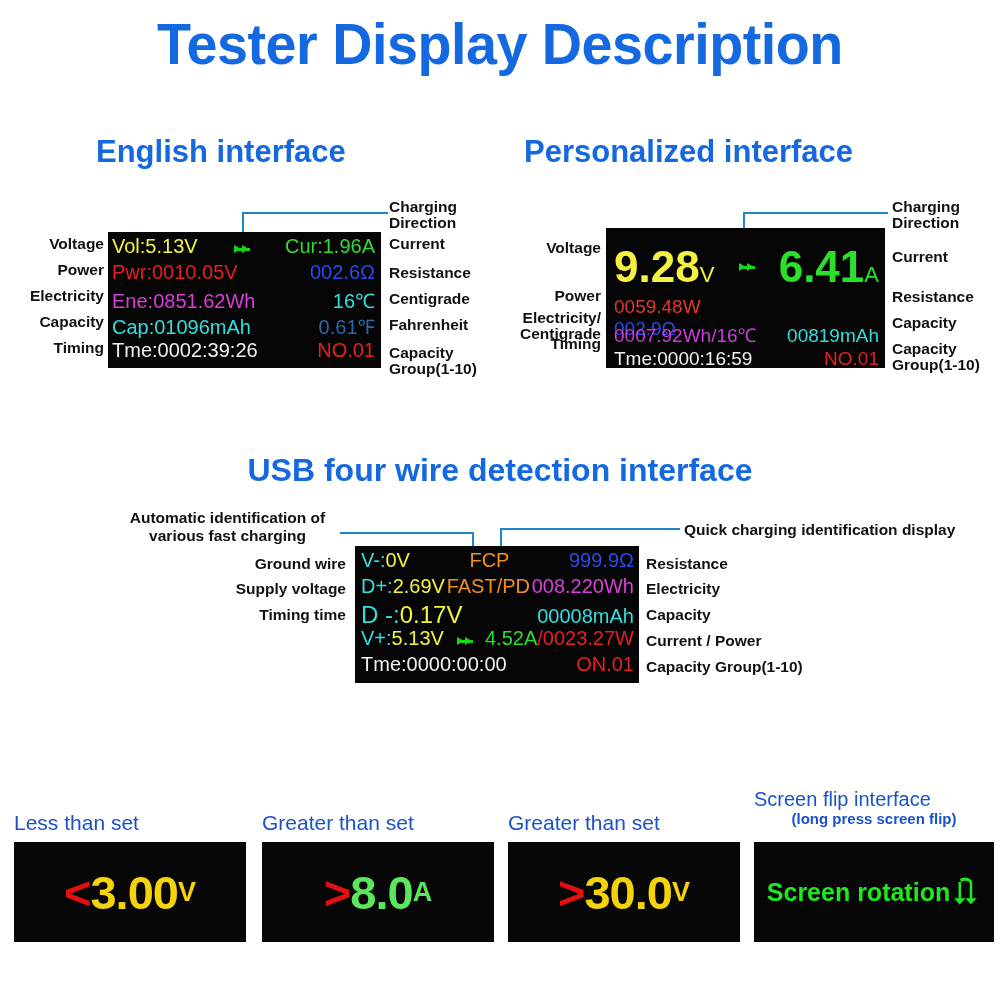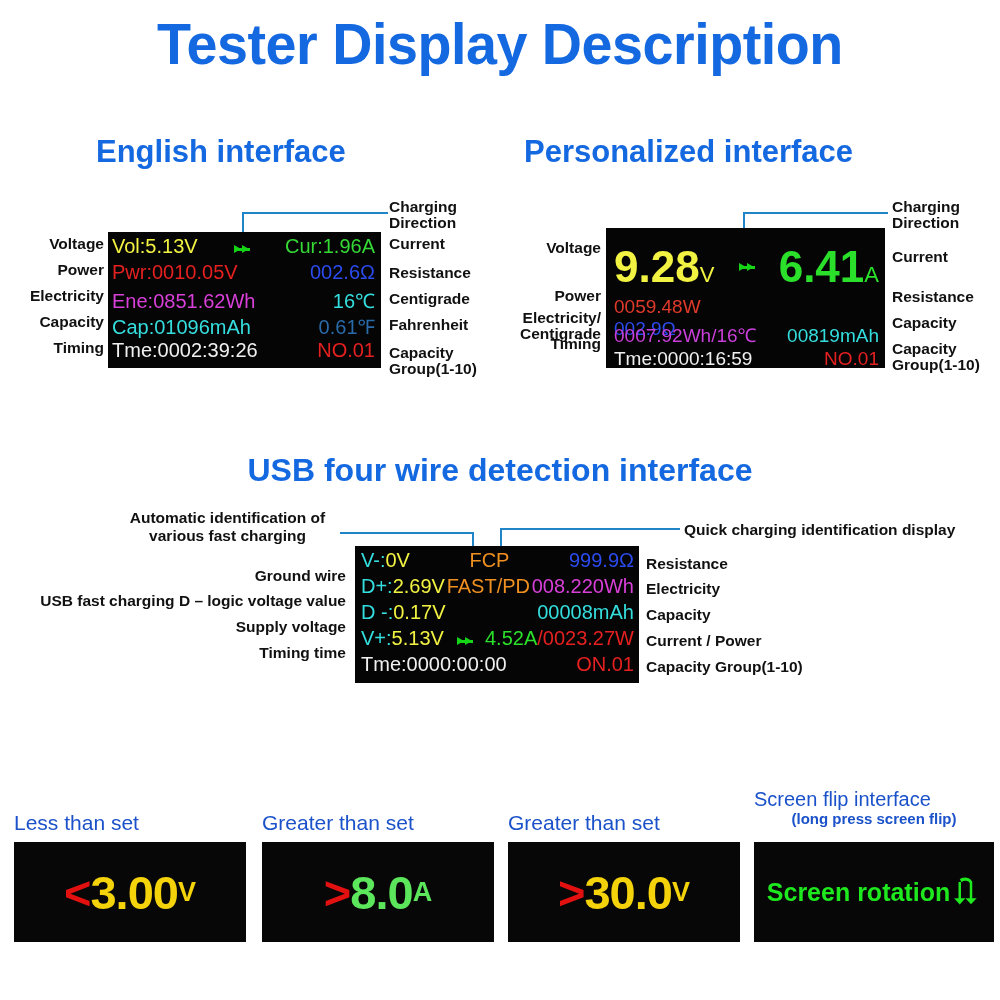--- a/index.html
+++ b/index.html
@@ -238,40 +238,39 @@
   <div>Automatic identification of</div>
   <div>various fast charging</div>
 </div>
 <div class="abs hline" style="left:340px; top:532px; width:134px;"></div>
 <div class="abs vline" style="left:472px; top:532px; height:18px;"></div>
 
 <div class="abs lbl" style="left:684px; top:522px;">Quick charging identification display</div>
 <div class="abs hline" style="left:500px; top:528px; width:180px;"></div>
 <div class="abs vline" style="left:500px; top:528px; height:45px;"></div>
 
-<div class="abs" style="left:0px; top:556px; width:346px; text-align:right;margin-top:12px;">
+<div class="abs" style="left:0px; top:556px; width:346px; text-align:right;">
   <div class="lbl r" style="height:25px;">Ground wire</div>
-  <div class="lbl r" style="height:26px;">USB fast charging D – logic voltage value</div>
   <div class="lbl r" style="height:26px;">Supply voltage</div>
   <div class="lbl r" style="height:26px;">Timing time</div>
 </div>
 
 <div class="abs lcd" style="left:355px; top:546px; width:284px; height:137px; padding:3px 5px 3px 6px;">
   <div class="lcdrow" style="height:26px;">
     <span style="font-size:20px;"><span style="color:#35dede;">V-:</span><span style="color:#f2f243;">0V</span></span>
     <span style="font-size:20px; color:#f09020;">FCP</span>
     <span style="font-size:20px; color:#2b4bef;">999.9Ω</span>
   </div>
   <div class="lcdrow" style="height:26px;">
     <span style="font-size:20px;"><span style="color:#35dede;">D+:</span><span style="color:#f2f243;">2.69V</span></span>
     <span style="font-size:20px; color:#f09020;">FAST/PD</span>
     <span style="font-size:20px; color:#d93fd9;">008.220Wh</span>
   </div>
   <div class="lcdrow" style="height:26px;">
-    <span style="font-size:20px;"><span style="color:#35dede;">D -:</span><span style="color:#f2f243;">0.17V</span></span>
+    <span style="font-size:24px;"><span style="color:#35dede;">D -:</span><span style="color:#f2f243;">0.17V</span></span>
     <span style="font-size:20px; color:#35dede;">00008mAh</span>
   </div>
   <div class="lcdrow" style="height:26px;">
     <span style="font-size:20px;"><span style="color:#35dede;">V+:</span><span style="color:#f2f243;">5.13V</span></span>
     <span class="arrows">
         <i class="arw"></i>
         <i class="arw"></i>
       </span>
     <span style="font-size:20px;"><span style="color:#2ae02a;">4.52A</span><span style="color:#e52020;">/0023.27W</span></span>
   </div>

